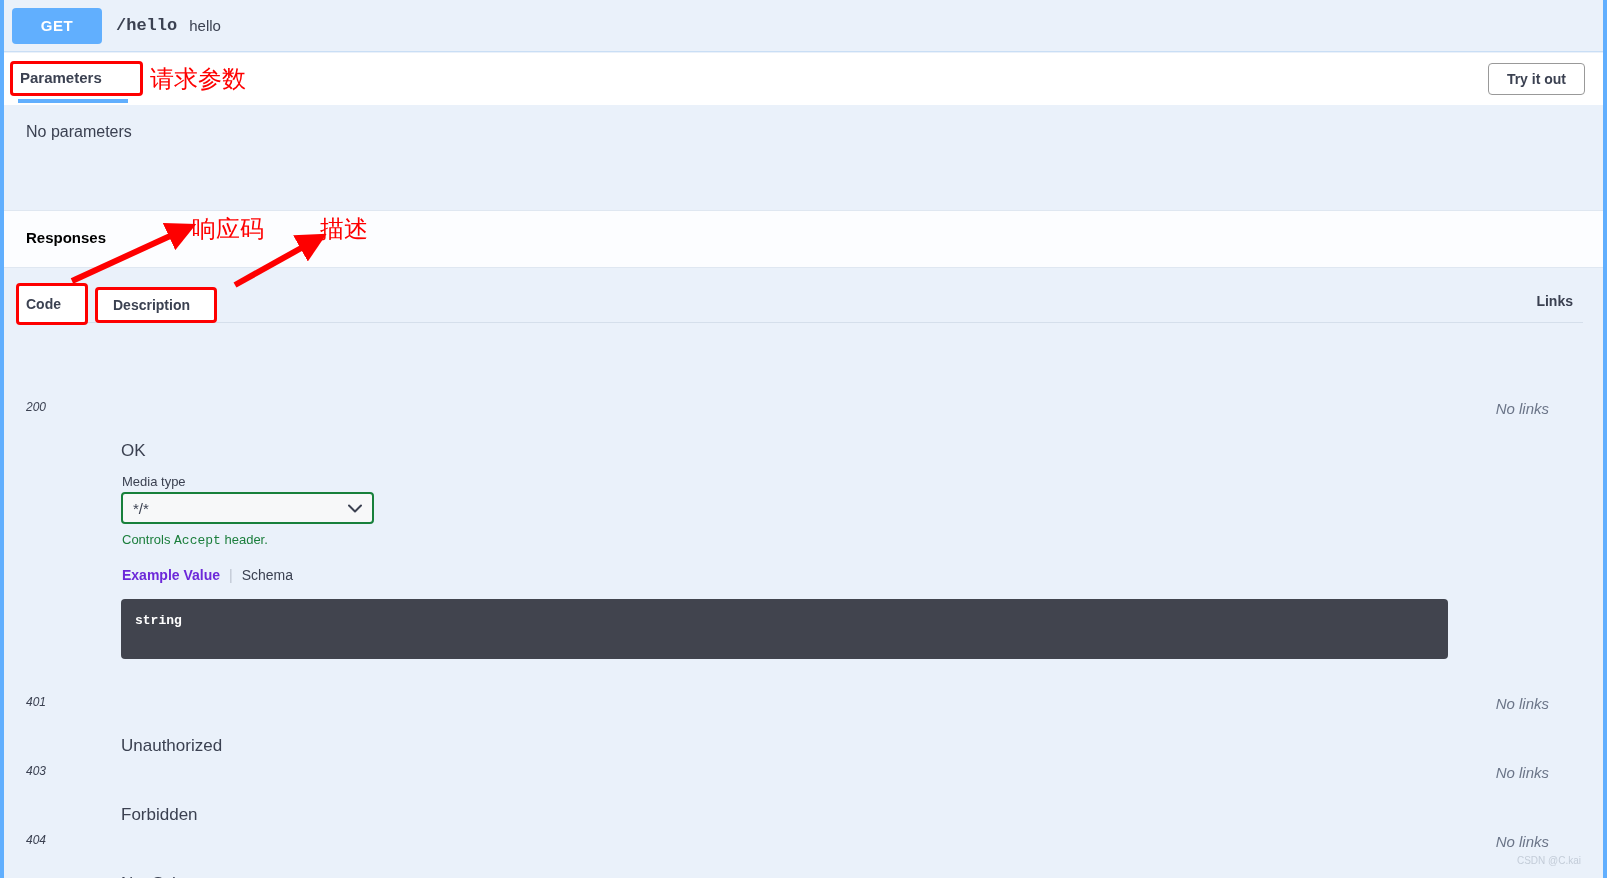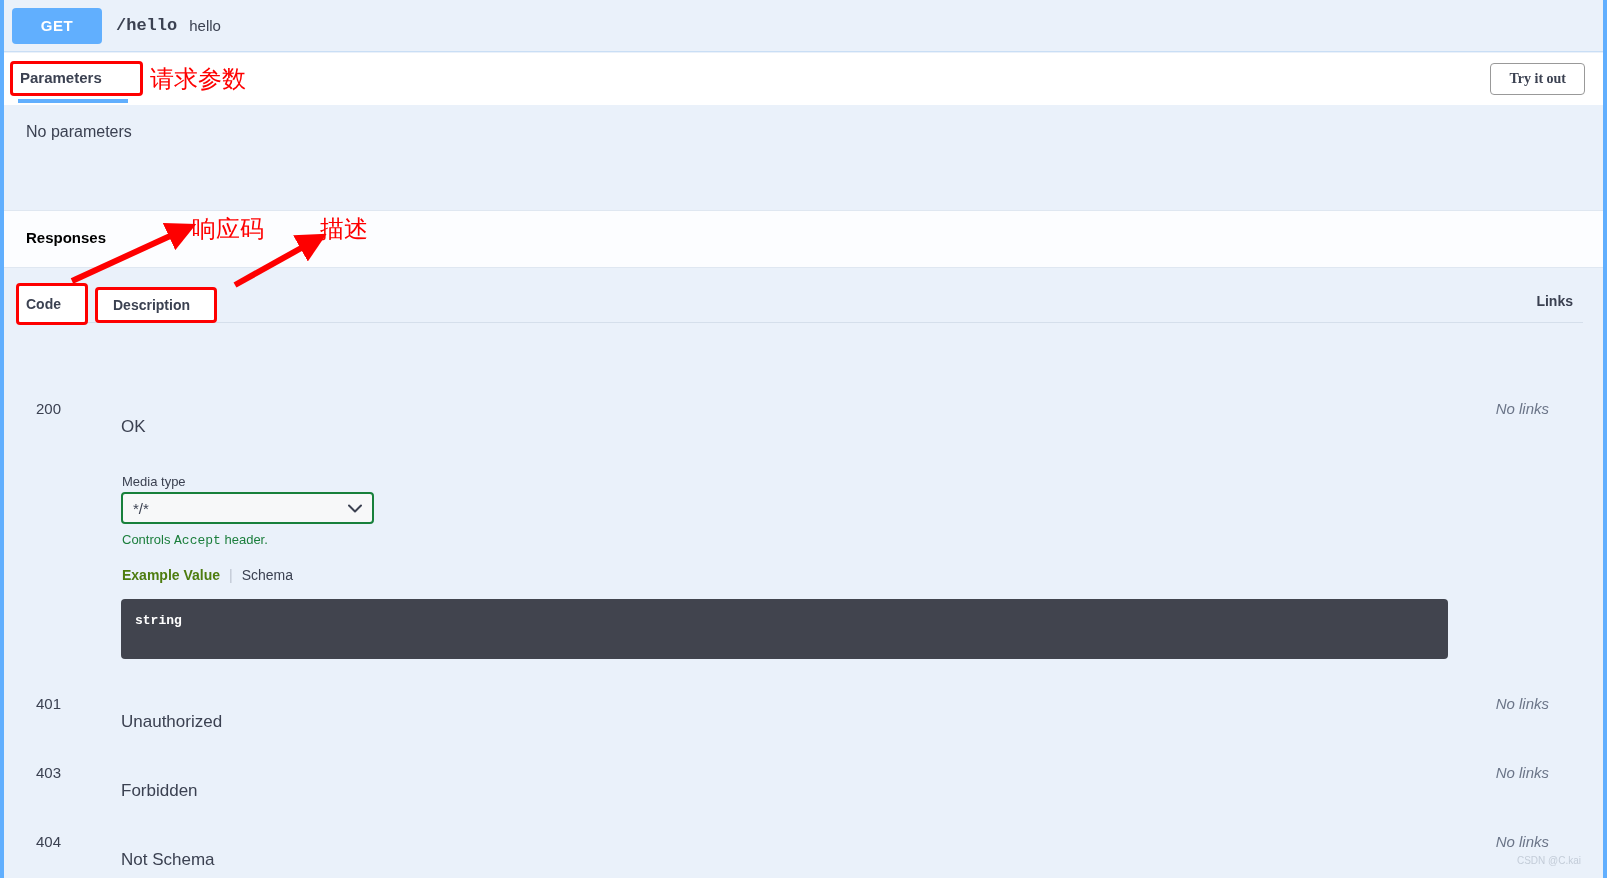--- a/index.html
+++ b/index.html
@@ -97,21 +97,21 @@
     position: absolute;
     right: 18px; top: 10px;
     padding: 7px 18px;
     border: 1px solid #999999;
     border-radius: 4px;
     background: #ffffff;
     color: #3b4151;
     font-size: 14px;
     font-weight: bold;
     cursor: pointer;
-    font-family: Liberation Serif, serif;
+    font-family: Liberation Sans, sans-serif;
   }
 
   
   .params-body {
     position: absolute;
     left: 4px; top: 105px;
     width: 1599px; height: 105px;
     background: #eaf1fa;
   }
   .no-params {
@@ -166,29 +166,31 @@
     position: absolute;
     left: 20px; right: 20px; top: 54px;
     height: 1px; background: #d5dfeb;
   }
 
   .resp-row {
     position: relative;
   }
   .resp-code {
     position: absolute;
-    left: 32px;
-    font-size: 15px;
-    color: #3b4151;
+    left: 22px;
+    font-size: 12px;
+    color: #3b4151;
+    font-style: italic;
   }
   .resp-desc-text {
     position: absolute;
     left: 117px;
     font-size: 17px;
     color: #3b4151;
+    margin-top: 24px;
   }
   .resp-links {
     position: absolute;
     right: 54px;
     font-size: 15px;
     font-style: italic;
     color: #6b7588;
   }
 
   
@@ -233,21 +235,21 @@
   .ex-tabs {
     position: absolute;
     left: 118px;
     display: flex;
     align-items: center;
     gap: 9px;
     font-size: 14px;
   }
   .ex-tab-active {
     font-weight: bold;
-    color: #4d7c0f;
+    color: #6d28d9;
     cursor: pointer;
   }
   .ex-tab-sep {
     color: #bcc4d0;
   }
   .ex-tab {
     color: #3b4151;
     cursor: pointer;
   }
 

